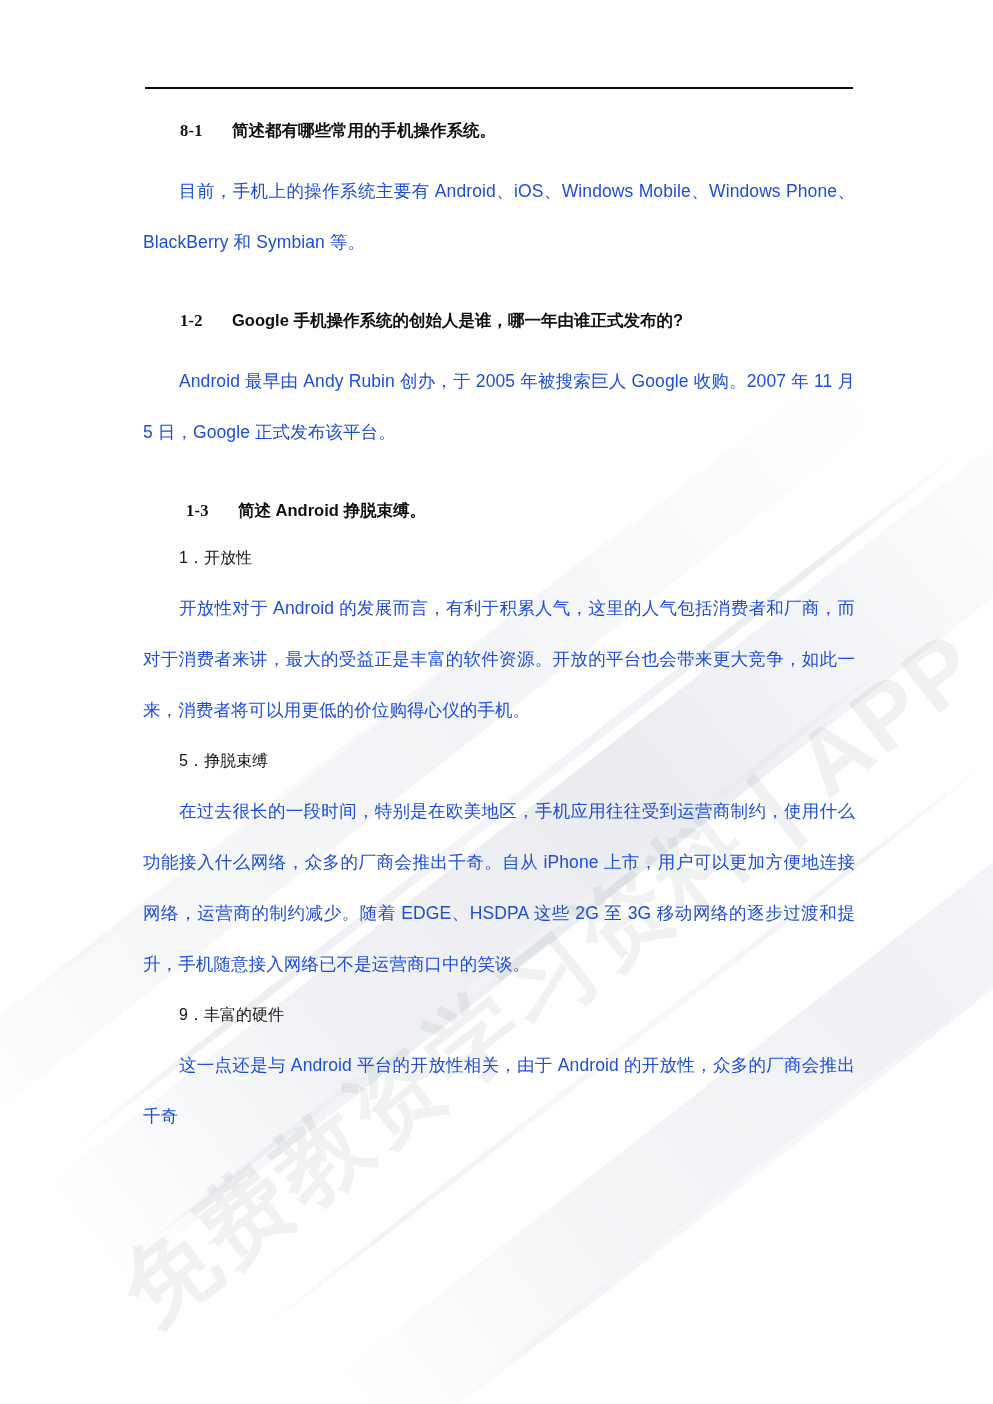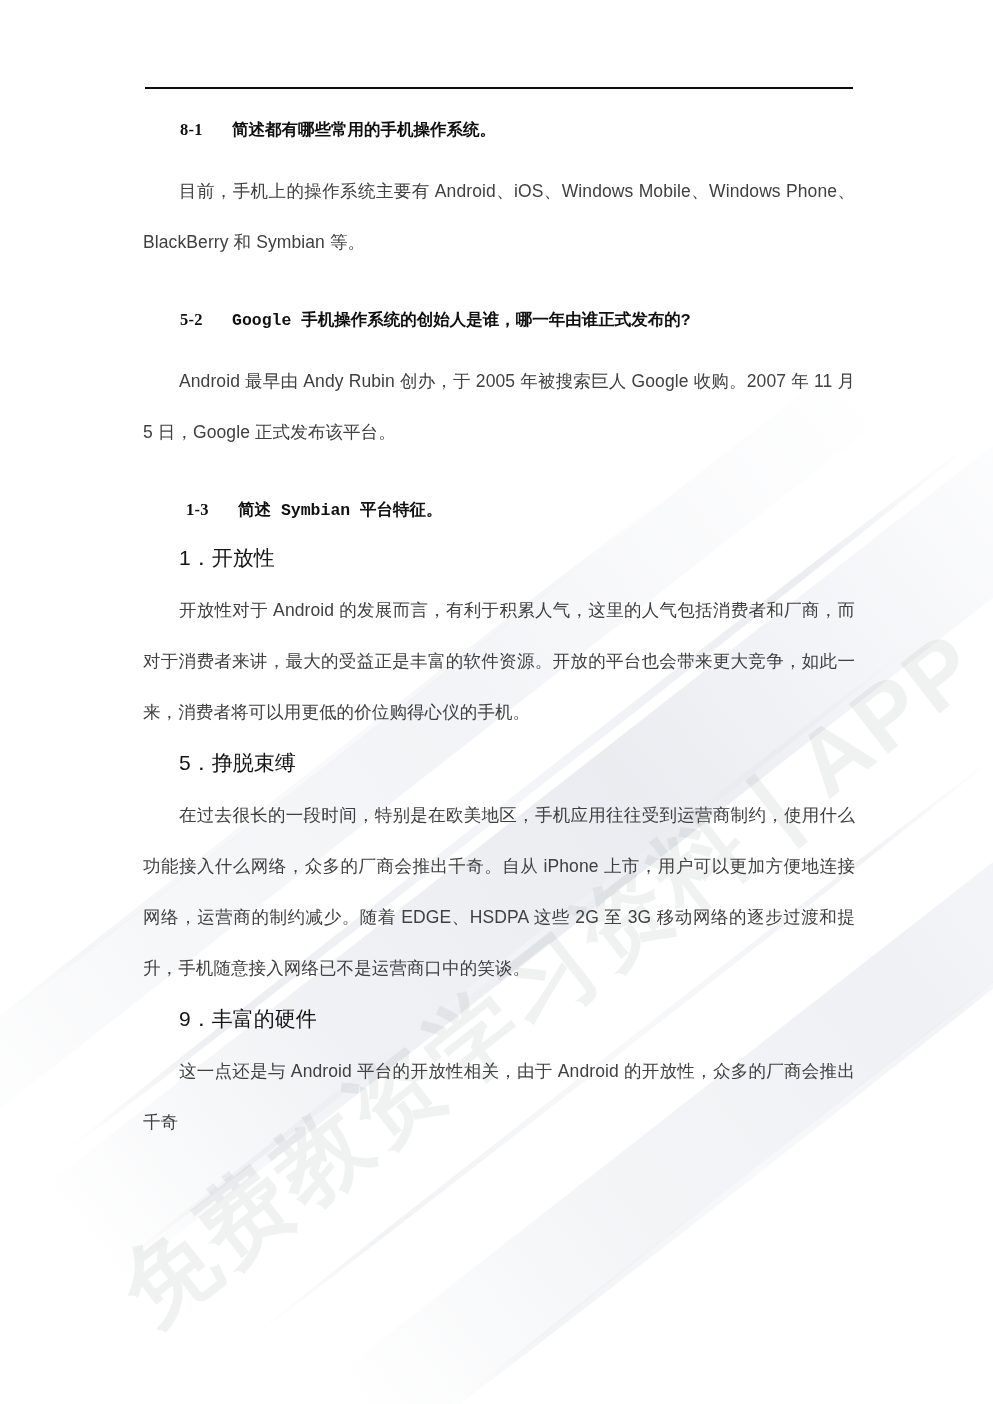--- a/index.html
+++ b/index.html
@@ -92,28 +92,28 @@
     margin: 0;
     padding: 0 0 0 37px;
     white-space: nowrap;
     letter-spacing: 0.2px;
   }
   .q-heading .qnum {
     display: inline-block;
     min-width: 52px;
   }
   .q-heading .qcn {
-    font-family: Liberation Mono, monospace;
+    font-family: Liberation Sans, sans-serif;
     font-weight: bold;
     letter-spacing: 0px;
   }
 
   .para {
     font-size: 17px;
-    color: #404040;
+    color: #1d4ed8;
     line-height: 50px;
     margin: 0;
     text-align: justify;
     text-justify: inter-ideograph;
     letter-spacing: 0.1px;
   }
   .para.indent {
     text-indent: 36px;
   }
   .para .cn {
@@ -124,21 +124,21 @@
   .sub-heading {
     font-size: 17px;
     color: #141414;
     line-height: 50px;
     margin: 0;
     padding-left: 36px;
     white-space: nowrap;
   }
   .sub-heading .cn {
     font-family: "Liberation Sans", "DejaVu Sans", sans-serif;
-    font-size: 21px;
+    font-size: 16px;
   }
 
   .gap-lg { height: 40px; }
   .gap-md { height: 22px; }
   .gap-sm { height: 10px; }
 </style>
 </head>
 <body>
 
 <div id="watermark-layer">
@@ -165,31 +165,31 @@
       <span class="qnum">8-1</span><span class="qcn">简述都有哪些常用的手机操作系统。</span>
     </div>
     <div class="gap-md"></div>
     <p class="para indent">
       <span class="cn">目前，手机上的操作系统主要有 Android、iOS、Windows Mobile、Windows Phone、BlackBerry 和 Symbian 等。</span>
     </p>
 
     <div class="gap-lg"></div>
 
     <div class="q-heading">
-      <span class="qnum">5-2</span><span class="qcn">Google 手机操作系统的创始人是谁，哪一年由谁正式发布的?</span>
+      <span class="qnum">1-2</span><span class="qcn">Google 手机操作系统的创始人是谁，哪一年由谁正式发布的?</span>
     </div>
     <div class="gap-md"></div>
     <p class="para indent">
       <span class="cn">Android 最早由 Andy Rubin 创办，于 2005 年被搜索巨人 Google 收购。2007 年 11 月 5 日，Google 正式发布该平台。</span>
     </p>
 
     <div class="gap-lg"></div>
 
     <div class="q-heading" style="padding-left:43px;">
-      <span class="qnum">1-3</span><span class="qcn">简述 Symbian 平台特征。</span>
+      <span class="qnum">1-3</span><span class="qcn">简述 Android 挣脱束缚。</span>
     </div>
     <div class="gap-sm"></div>
 
     <div class="sub-heading">
       <span class="cn">1．开放性</span>
     </div>
     <p class="para indent">
       <span class="cn">开放性对于 Android 的发展而言，有利于积累人气，这里的人气包括消费者和厂商，而对于消费者来讲，最大的受益正是丰富的软件资源。开放的平台也会带来更大竞争，如此一来，消费者将可以用更低的价位购得心仪的手机。</span>
     </p>
 

